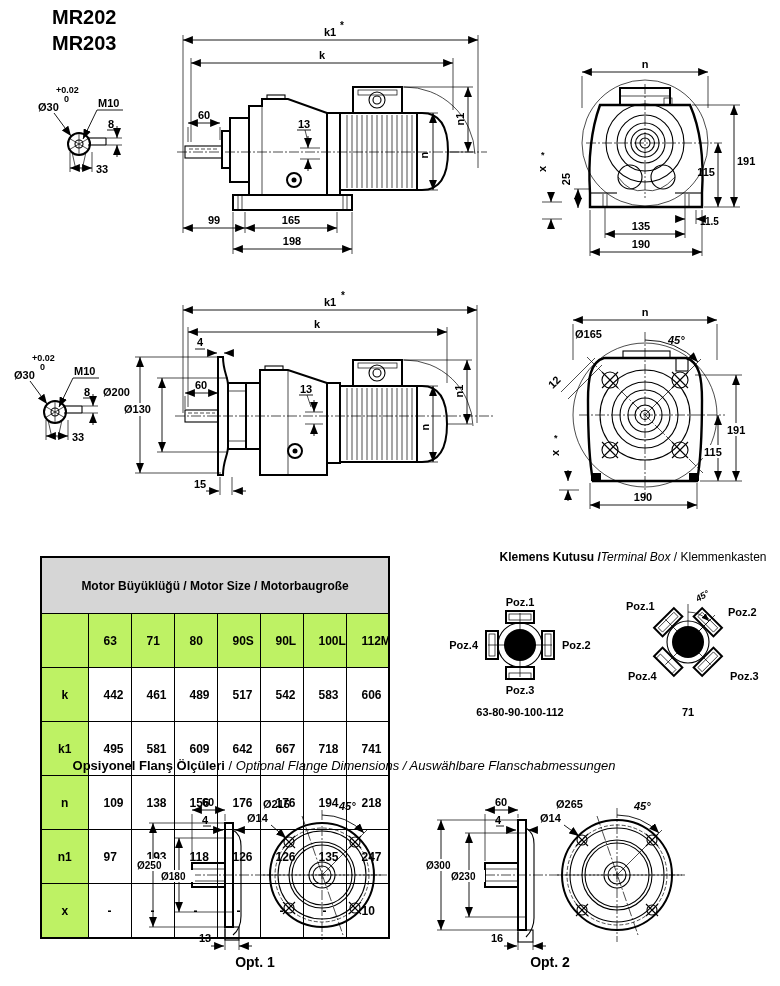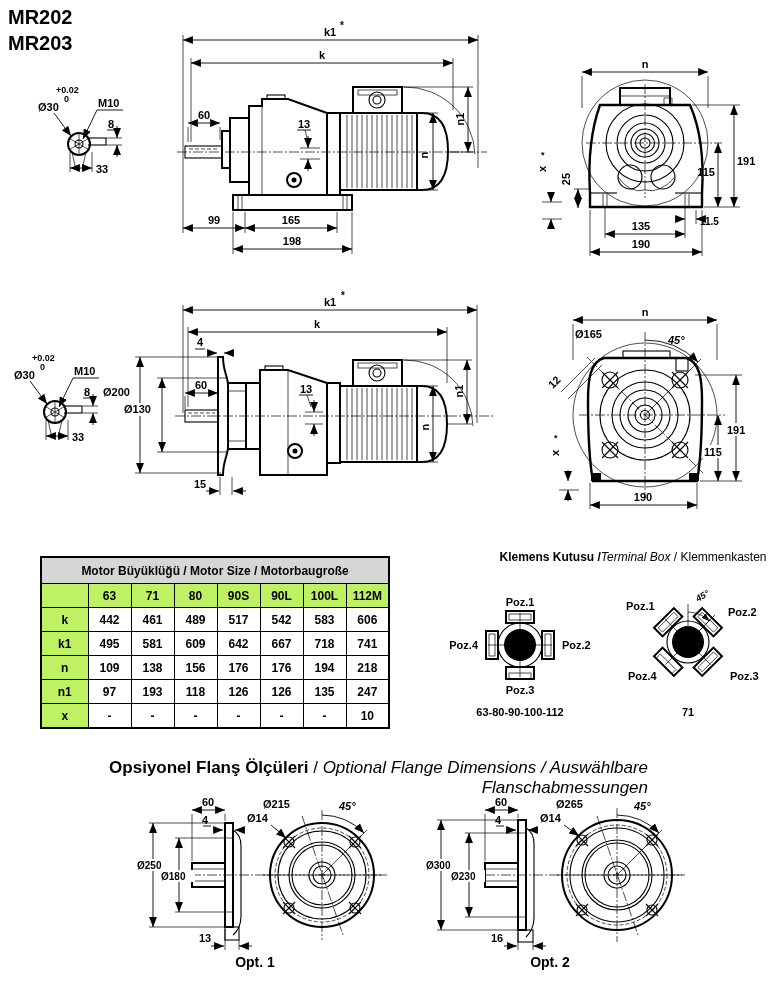--- a/index.html
+++ b/index.html
@@ -1,41 +1,41 @@
 <!DOCTYPE html>
 <html><head>
 <meta charset="utf-8">
 <style>
   html,body{margin:0;padding:0;background:#fff;}
   .page{position:relative;width:780px;height:986px;background:#fff;overflow:hidden;
         font-family:"Liberation Sans",sans-serif;color:#000;}
   .abs{position:absolute;}
-  .hdr{font-size:20px;font-weight:bold;line-height:26px;letter-spacing:0;}
+  .hdr{font-size:20px;font-weight:bold;line-height:26px;letter-spacing:0;margin-left:44px;}
   svg{display:block;overflow:visible;}
   svg text{font-family:"Liberation Sans",sans-serif;font-weight:bold;font-size:11px;fill:#000;}
   text.fs9{font-size:9px;} text.fs10{font-size:10px;} text.it{font-style:italic;}
   text.mid{text-anchor:middle;} text.end{text-anchor:end;}
   .o2{stroke:#000;stroke-width:2;fill:none;stroke-linejoin:miter;}
   .o25{stroke:#000;stroke-width:2.4;fill:none;}
   .o1{stroke:#000;stroke-width:1.1;fill:none;}
   .th{stroke:#000;stroke-width:0.7;fill:none;}
   .dim{stroke:#000;stroke-width:0.9;fill:none;}
   .cl{stroke:#000;stroke-width:0.7;fill:none;stroke-dasharray:10 2 2 2;}
   .dsh{stroke:#000;stroke-width:0.7;fill:none;stroke-dasharray:4 2;}
   .blk{fill:#000;}
   .wbg{fill:#fff;}
   
   table.mt{position:absolute;left:40px;top:556px;width:350px;border-collapse:collapse;table-layout:fixed;}
-  table.mt td,table.mt th{border:1px solid #000;font-size:12px;font-weight:bold;text-align:center;padding:0;height:22px;}
+  table.mt td,table.mt th{border:1px solid #000;font-size:12px;font-weight:bold;text-align:center;padding:15px;height:22px;}
   table.mt .ttl{height:25px;background:#d6d6d6;font-size:12px;}
   table.mt .hd{background:#bef264;height:23px;}
   table.mt{border:2px solid #000;}
   .secttl{font-size:12px;text-align:center;}
   .secttl .b{font-weight:bold;} .secttl .i{font-style:italic;} 
-  .flttl{font-size:17px;text-align:right;}
+  .flttl{font-size:13px;text-align:center;}
 </style>
 </head>
 <body>
 
 <div class="page">
 
 <svg width="0" height="0" class="abs">
  <defs>
   <marker id="ar" viewBox="0 0 10 8" markerWidth="11" markerHeight="9" refX="10" refY="4" orient="auto-start-reverse">
     <path d="M0 0L10 4L0 8z" fill="#000"></path>

